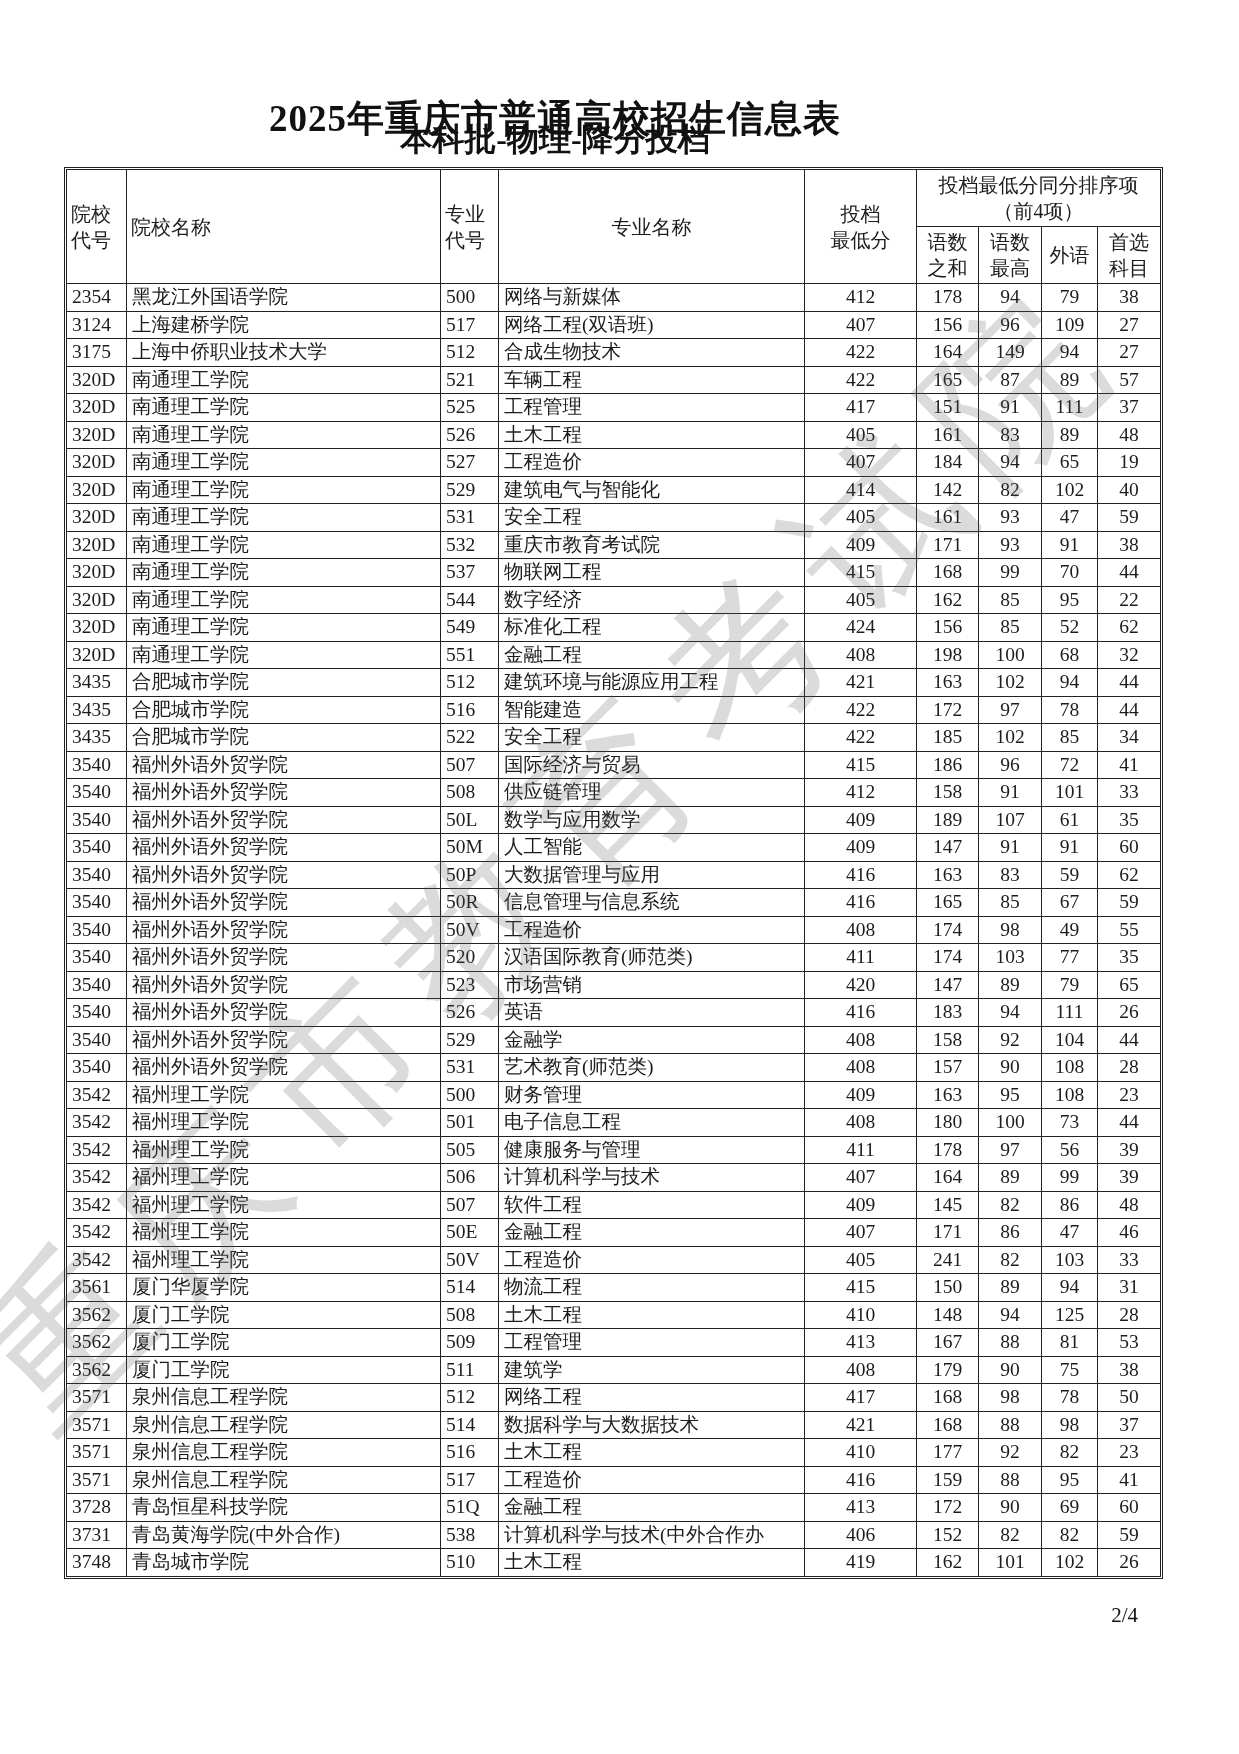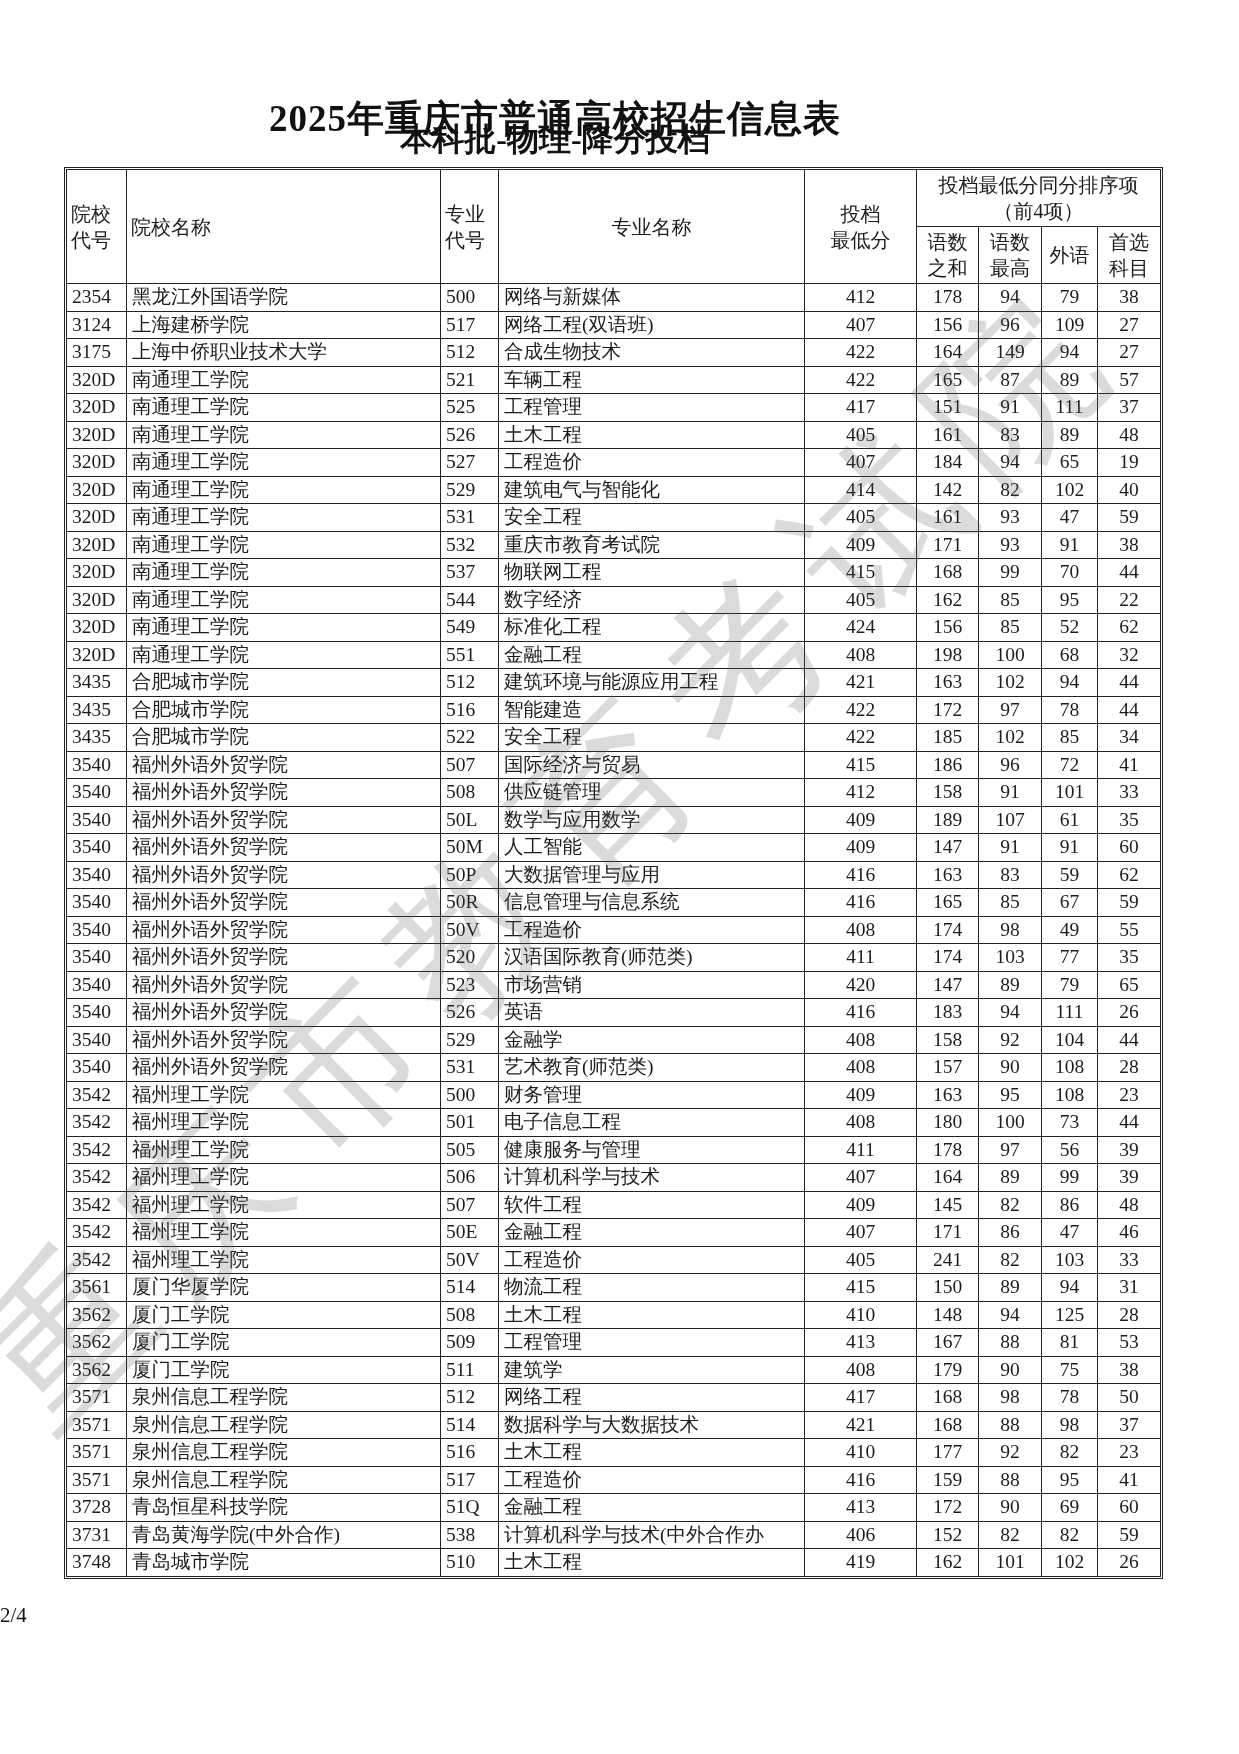--- a/index.html
+++ b/index.html
@@ -46,21 +46,21 @@
   tbody td{
     height:27.5px;
     font-size:19.5px;line-height:26px;
     padding:0 0 0 5px;
     white-space:nowrap;
     vertical-align:middle;
   }
   td.c4,td.c5,td.c6,td.c7,td.c8{text-align:center;padding:0;}
   .footer{
     position:absolute;top:1603px;left:0;width:1110px;
-    text-align:left;font-size:21px;color:#111;
+    text-align:right;font-size:21px;color:#111;padding-left:28px;
   }
   .watermark{
     position:absolute;
     left:-235px;top:745px;width:1570px;
     text-align:center;
     font-size:165px;letter-spacing:26px;
     color:rgba(90,90,90,0.22);
     transform:rotate(-45deg);
     transform-origin:center;
     pointer-events:none;

